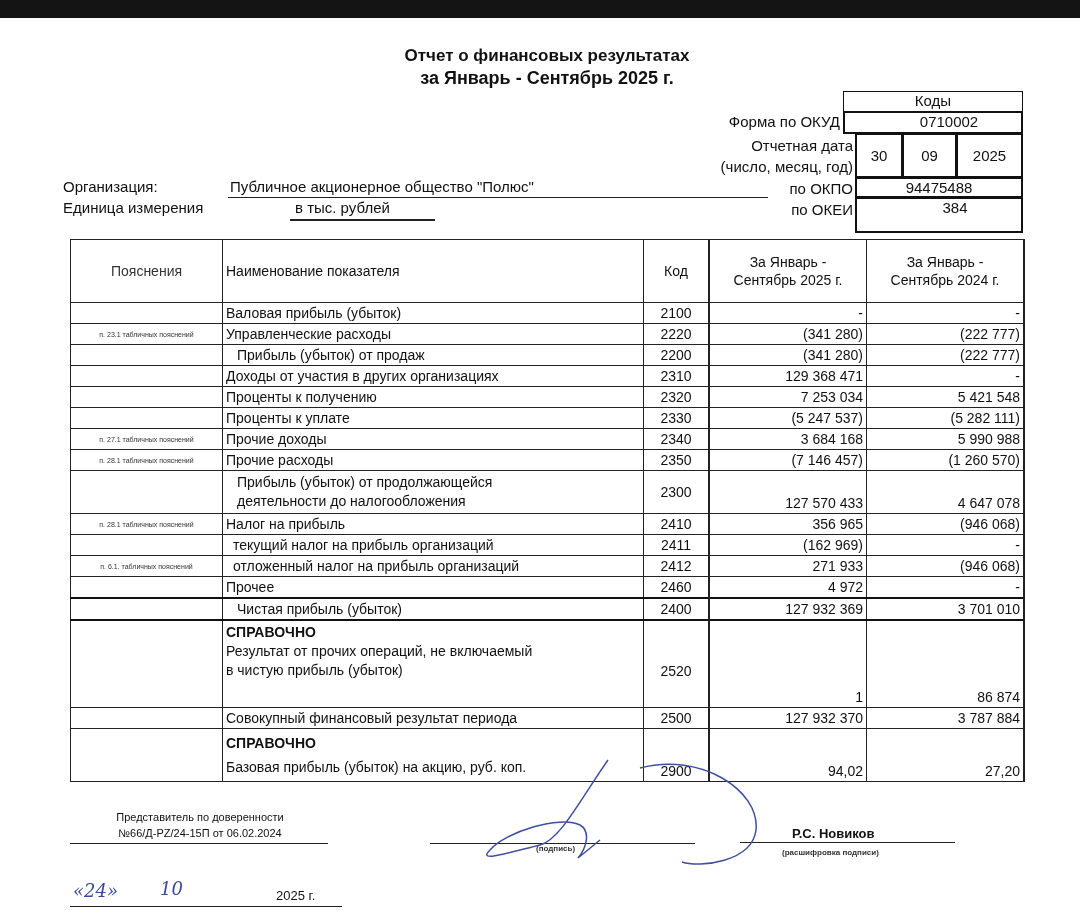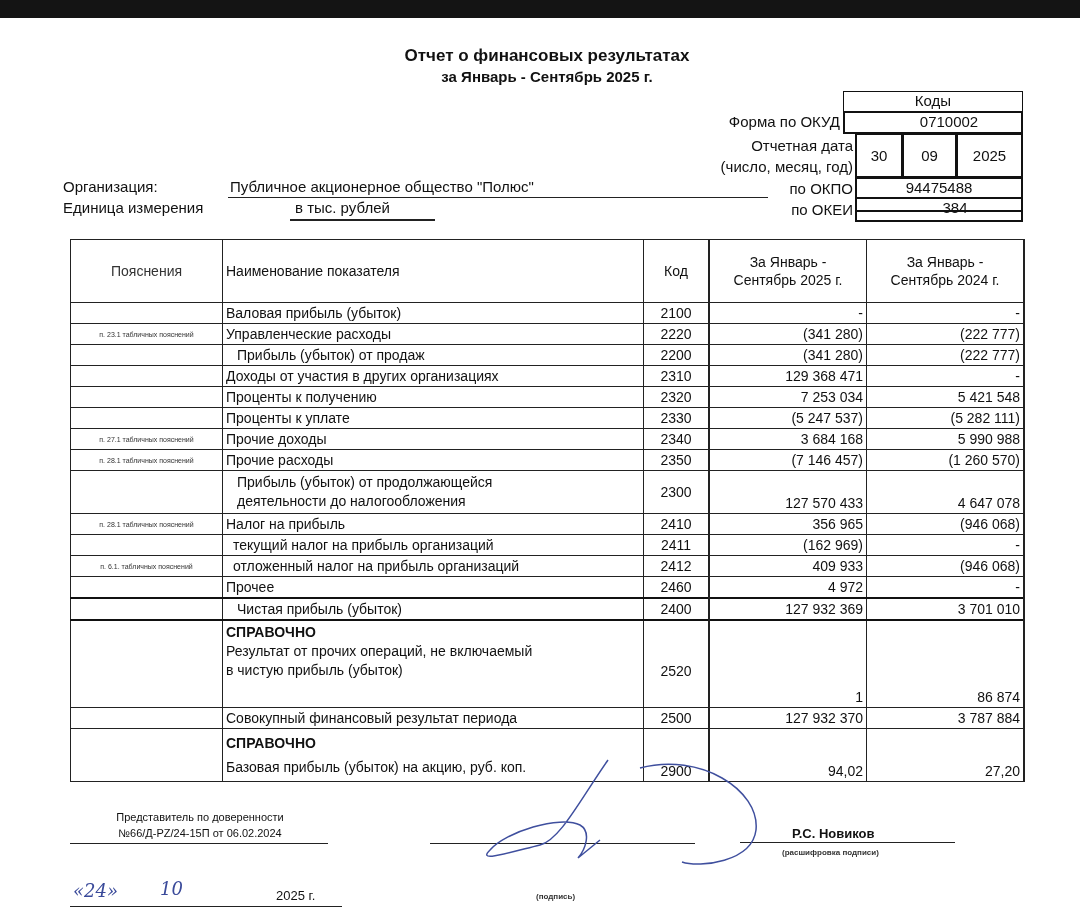--- a/index.html
+++ b/index.html
@@ -4,21 +4,21 @@
 <style>
   html, body { margin: 0; padding: 0; }
   body {
     width: 1080px; height: 923px; position: relative; overflow: hidden;
     background: #ffffff; color: #111;
     font-family: "Liberation Sans", sans-serif;
   }
   .topbar { position: absolute; left: 0; top: 0; width: 1080px; height: 18px; background: #141414; }
   .title { position: absolute; left: 0; width: 1080px; text-align: center; font-weight: bold; color: #111; }
   .title.t1 { top: 46px; font-size: 17px; padding-left: 14px; box-sizing: border-box; }
-  .title.t2 { top: 68px; font-size: 15px; padding-left: 14px; box-sizing: border-box; }
+  .title.t2 { top: 68px; font-size: 18px; padding-left: 14px; box-sizing: border-box; }
 
   
   .lbl { position: absolute; font-size: 15px; text-align: left; color: #111; white-space: nowrap; }
   .box { position: absolute; border: 1.5px solid #111; box-sizing: border-box; font-size: 15px; text-align: center; }
   .box.thick { border-width: 2.5px; padding-left: 32px; }
 
   .org-label { position: absolute; left: 63px; top: 178px; font-size: 15px; }
   .org-value { position: absolute; left: 230px; top: 178px; font-size: 15px; }
   .org-line { position: absolute; left: 228px; top: 197px; width: 540px; border-top: 1.5px solid #222; }
   .unit-label { position: absolute; left: 63px; top: 199px; font-size: 15px; }
@@ -69,23 +69,23 @@
 
 <div class="box" style="left:843px; top:91px; width:180px; height:21px; line-height:18px;">Коды</div>
 <div class="lbl" style="right:240px; top:113px;">Форма по ОКУД</div>
 <div class="box thick" style="left:843px; top:111px; width:180px; height:23px; line-height:18px;">0710002</div>
 <div class="lbl" style="right:227px; top:137px;">Отчетная дата</div>
 <div class="lbl" style="right:227px; top:158px;">(число, месяц, год)</div>
 <div class="box" style="left:855px; top:133px; width:48px; height:45px; line-height:42px; border-width:2px;">30</div>
 <div class="box" style="left:902px; top:133px; width:55px; height:45px; line-height:42px; border-width:2px;">09</div>
 <div class="box" style="left:956px; top:133px; width:67px; height:45px; line-height:42px; border-width:2px;">2025</div>
 <div class="lbl" style="right:227px; top:180px;">по ОКПО</div>
-<div class="box" style="left:855px; top:177px; width:168px; height:35px; line-height:18px; border-width:2px;">94475488</div>
+<div class="box" style="left:855px; top:177px; width:168px; height:21px; line-height:18px; border-width:2px;">94475488</div>
 <div class="lbl" style="right:227px; top:201px;">по ОКЕИ</div>
-<div class="box thick" style="left:855px; top:197px; width:168px; height:25px; line-height:17px;">384</div>
+<div class="box thick" style="left:855px; top:197px; width:168px; height:36px; line-height:17px;">384</div>
 
 <div class="org-label">Организация:</div>
 <div class="org-value">Публичное акционерное общество "Полюс"</div>
 <div class="org-line"></div>
 <div class="unit-label">Единица измерения</div>
 <div class="unit-value">в тыс. рублей</div>
 <div class="unit-line"></div>
 
 <table class="report">
   <thead>
@@ -181,21 +181,21 @@
       <td class="c-note"></td>
       <td class="c-name indent2">текущий налог на прибыль организаций</td>
       <td class="c-code">2411</td>
       <td class="c-v1">(162 969)</td>
       <td class="c-v2">-</td>
     </tr>
     <tr>
       <td class="c-note">п. 6.1. табличных пояснений</td>
       <td class="c-name indent2">отложенный налог на прибыль организаций</td>
       <td class="c-code">2412</td>
-      <td class="c-v1">409 933</td>
+      <td class="c-v1">271 933</td>
       <td class="c-v2">(946 068)</td>
     </tr>
     <tr>
       <td class="c-note"></td>
       <td class="c-name">Прочее</td>
       <td class="c-code">2460</td>
       <td class="c-v1">4 972</td>
       <td class="c-v2">-</td>
     </tr>
     <tr class="net">
@@ -234,21 +234,21 @@
       <td class="c-v2" style="vertical-align:bottom;">27,20</td>
     </tr>
   </tbody>
 </table>
 
 <div class="sig-text" style="left:70px; top:811px; width:260px;">Представитель по доверенности</div>
 <div class="sig-text" style="left:70px; top:827px; width:260px;">№66/Д-PZ/24-15П от 06.02.2024</div>
 <div class="line" style="left:70px; top:843px; width:258px;"></div>
 
 <div class="line" style="left:430px; top:843px; width:265px;"></div>
-<div class="small" style="left:536px; top:892px;text-align:center;">(подпись)</div>
+<div class="small" style="left:536px; top:844px;text-align:center;">(подпись)</div>
 
 <div class="signer" style="left:792px; top:826px;">Р.С. Новиков</div>
 <div class="line" style="left:740px; top:842px; width:215px;"></div>
 <div class="small" style="left:782px; top:848px;">(расшифровка подписи)</div>
 
 <div class="hand" style="left:73px; top:880px;">«24»</div>
 <div class="hand" style="left:160px; top:878px;">10</div>
 <div class="date-year" style="left:276px; top:888px;">2025 г.</div>
 <div class="line" style="left:70px; top:906px; width:272px;"></div>
 

